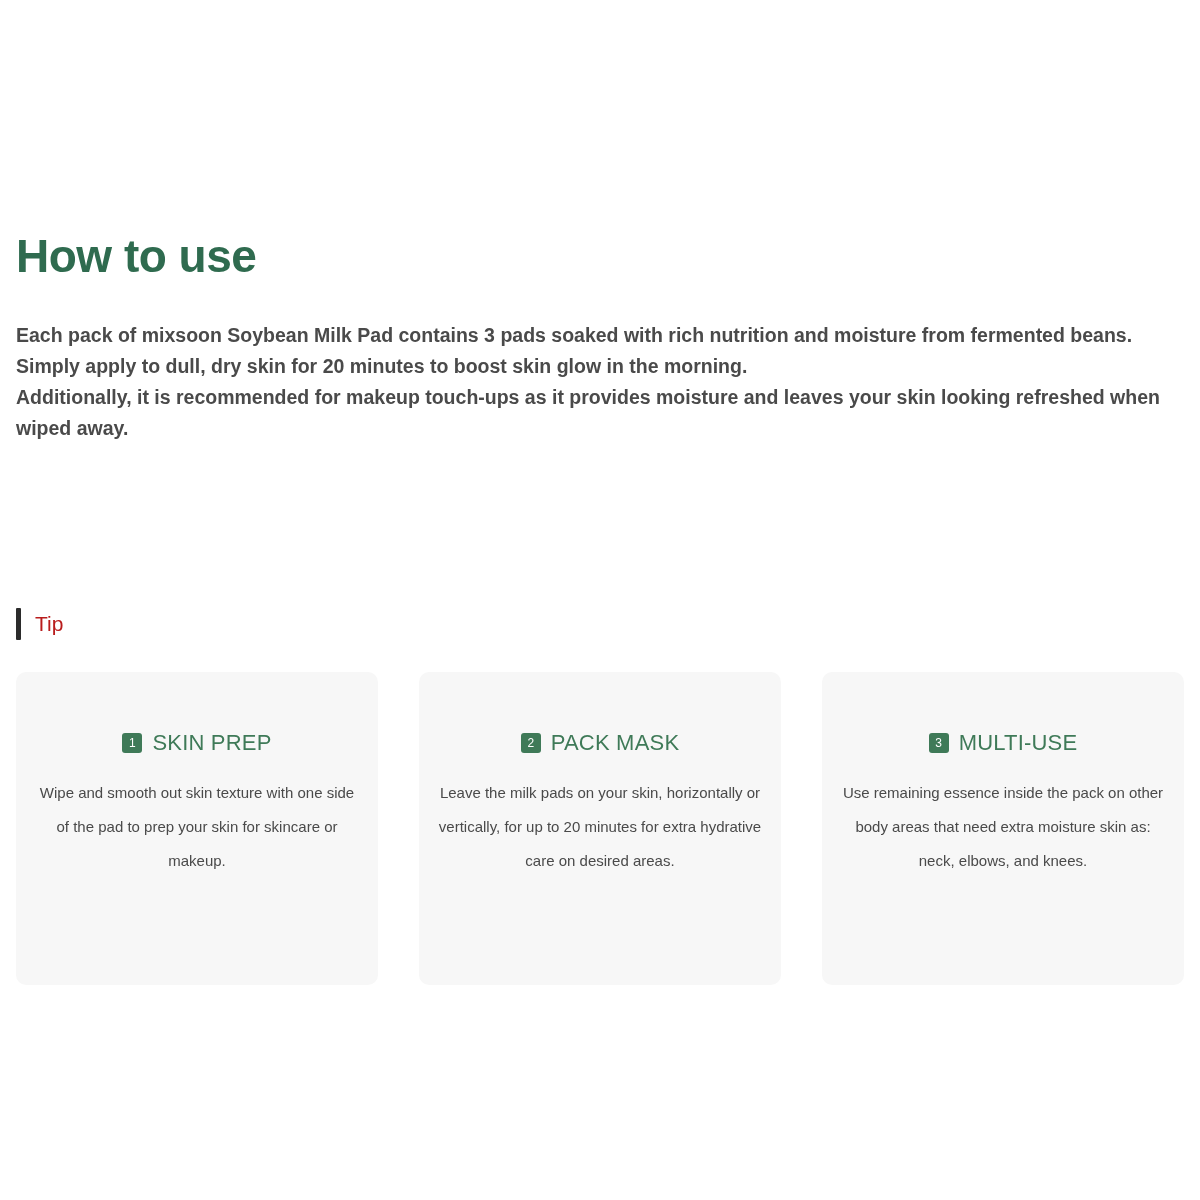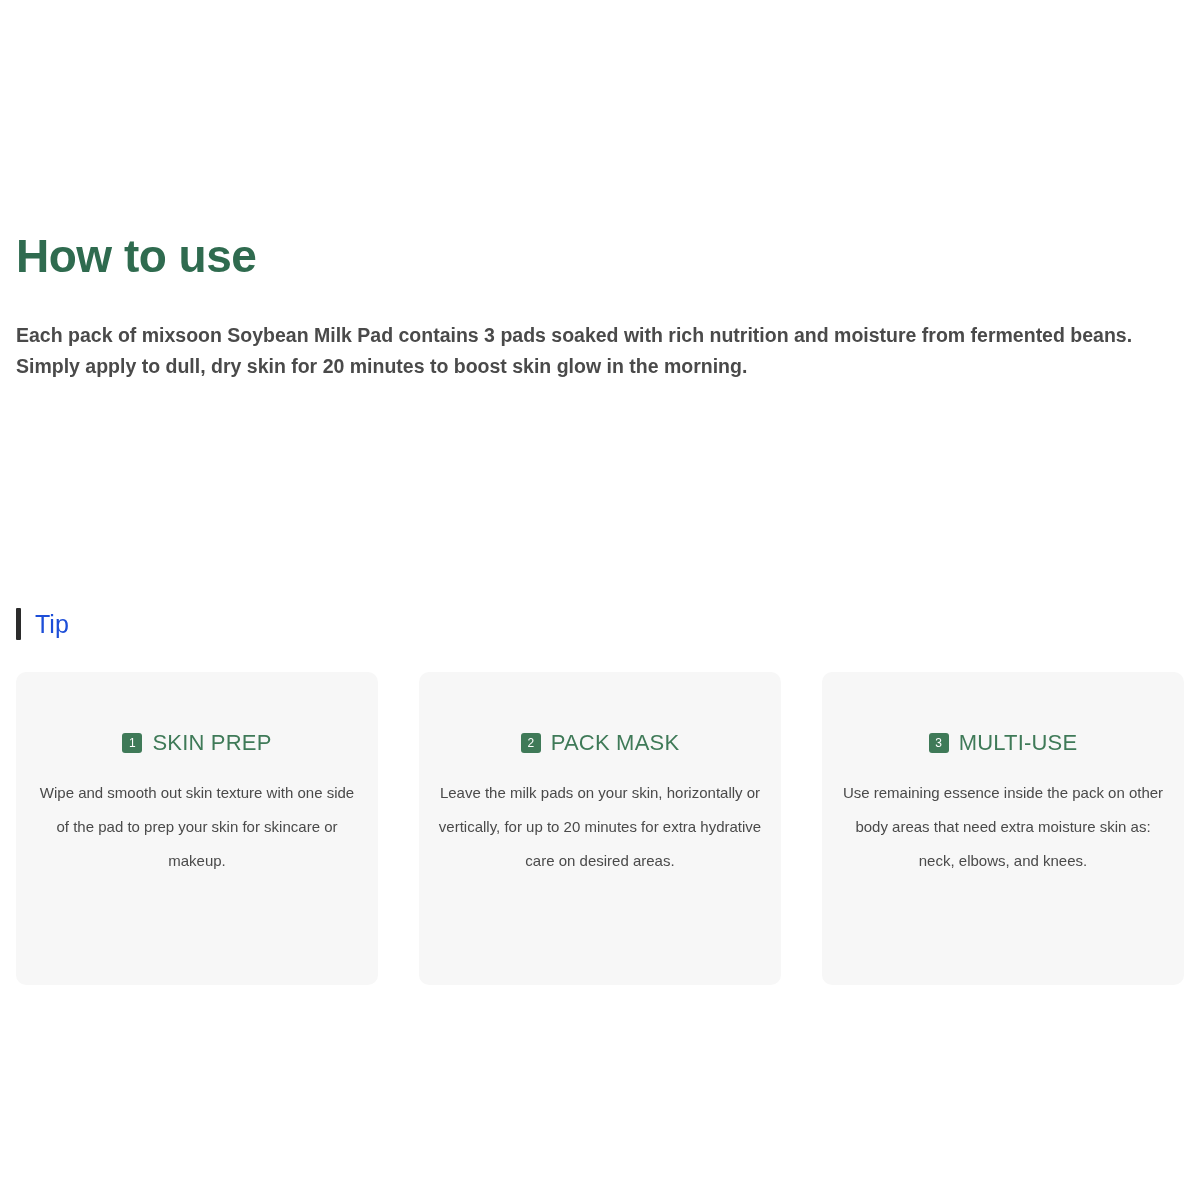--- a/index.html
+++ b/index.html
@@ -56,23 +56,23 @@
     gap: 14px;
   }
   .tip-bar {
     width: 5px;
     height: 32px;
     background: #2b2b2b;
     border-radius: 1px;
     display: block;
   }
   .tip-label {
-    font-size: 25px;
+    font-size: 21px;
     line-height: 32px;
-    color: #1d4ed8;
+    color: #b91c1c;
     font-weight: 400;
   }
 
   
   .cards {
     position: absolute;
     left: 16px;
     top: 672px;
     width: 1168px;
     display: flex;
@@ -124,20 +124,21 @@
 </style>
 </head>
 <body>
 
 <div class="page">
 
   <h1 class="howto-title">How to use</h1>
 
   <div class="intro">
     <p>Each pack of mixsoon Soybean Milk Pad contains 3 pads soaked with rich nutrition and moisture from fermented beans. Simply apply to dull, dry skin for 20 minutes to boost skin glow in the morning.</p>
+    <p>Additionally, it is recommended for makeup touch-ups as it provides moisture and leaves your skin looking refreshed when wiped away.</p>
   </div>
 
   <div class="tip-head">
     <span class="tip-bar"></span>
     <span class="tip-label">Tip</span>
   </div>
 
   <div class="cards">
 
     <div class="card card-1">

